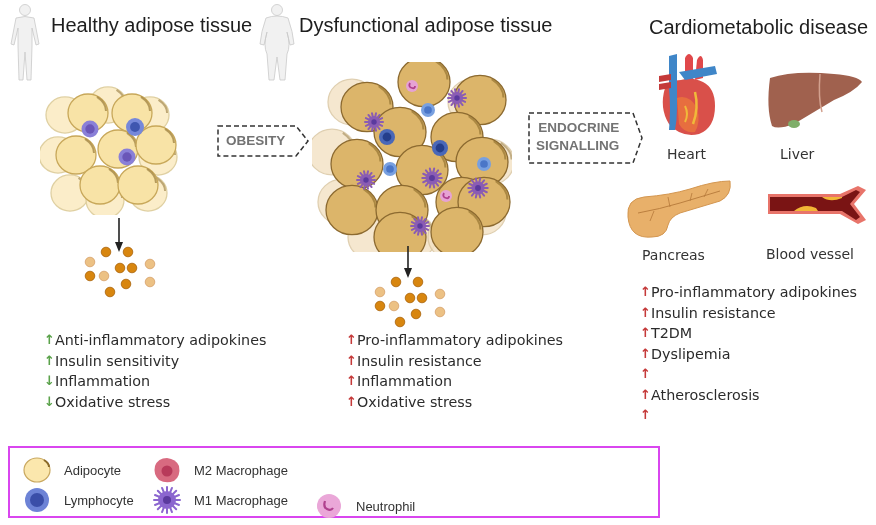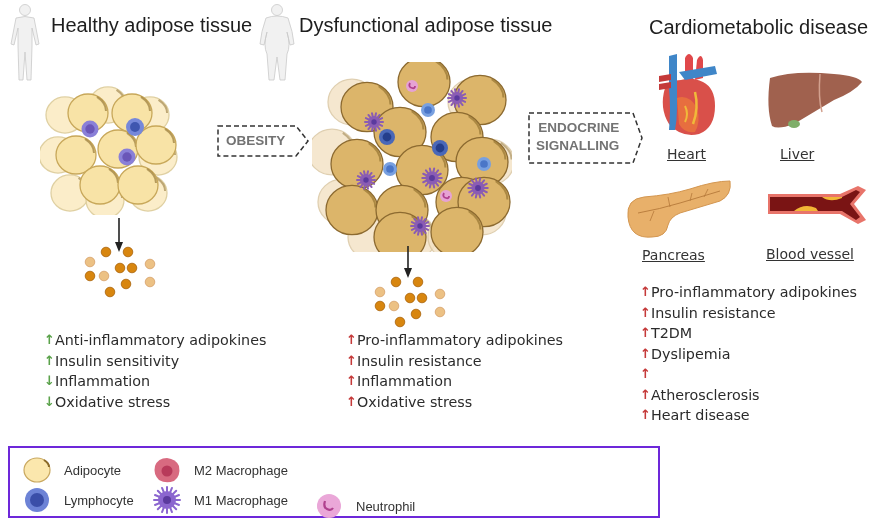--- a/index.html
+++ b/index.html
@@ -1,27 +1,27 @@
 <!DOCTYPE html>
 <html><head>
 <meta charset="utf-8">
 <style>
   html, body { margin:0; padding:0; background:#ffffff; }
   body { width:876px; height:525px; position:relative; overflow:hidden;
          font-family:"DejaVu Sans", sans-serif; color:#2b2b2b; }
   .abs { position:absolute; }
   .title { font-family:"Liberation Sans", sans-serif; font-size:20px; color:#1e1e1e; white-space:nowrap; }
-  .organ-label { font-family:"DejaVu Sans", sans-serif; font-size:14px; color:#333; white-space:nowrap;text-decoration:underline; }
+  .organ-label { font-family:"DejaVu Sans", sans-serif; font-size:14px; color:#333; white-space:nowrap; }
   .effects { font-size:14.3px; line-height:20.5px; white-space:nowrap; color:#2b2b2b; }
   .effects .row { display:flex; align-items:center; }
   .arr { display:inline-block; width:10px; font-weight:bold; font-size:13px; margin-right:1px; }
   .arr.up-green, .arr.down-green { color:#5aa24a; }
   .arr.up-red { color:#c53a3a; }
   .tag { font-family:"Liberation Sans", sans-serif; font-weight:bold; font-size:13.5px; color:#737373; line-height:18px;text-align:right; }
-  .legend { left:8px; top:446px; width:652px; height:72px; border:2px solid #6d28d9; box-sizing:border-box; background:#fff;text-align:right; }
+  .legend { left:8px; top:446px; width:652px; height:72px; border:2px solid #d946ef; box-sizing:border-box; background:#fff;text-align:right; }
   .leg-item { position:absolute; display:flex; align-items:center; font-family:"Liberation Sans", sans-serif; font-size:13px; color:#333; white-space:nowrap; }
   .leg-item svg { margin-right:12px; }
 </style>
 </head>
 <body>
 
 <svg class="abs" style="left:2px;top:2px" width="46" height="82" viewBox="0 0 46 82">
   <g fill="#f1f1f1" stroke="#c9c9c9" stroke-width="0.8">
     <circle cx="23" cy="8" r="5.5"></circle>
     <path d="M14 16 Q23 13 32 16 L37 42 L34 43 L30 26 L30 44 L29 78 L25 78 L23 50 L21 78 L17 78 L16 44 L16 26 L12 43 L9 42 Z"></path>
@@ -492,21 +492,20 @@
     </div>
   <div class="row">
       <span class="arr up-red">↑</span>
     </div>
   <div class="row">
       <span class="arr up-red">↑</span>
       <span>Atherosclerosis</span>
     </div>
   <div class="row">
       <span class="arr up-red">↑</span>
-      <span>Heart disease</span>
     </div>
 </div>
 
 <div class="abs legend">
   <div class="leg-item" style="left:12px;top:8px">
     <svg width="30" height="28" viewBox="0 0 30 28">
         <ellipse cx="15" cy="14" rx="13" ry="12" fill="#fbe7ad" stroke="#c9a860" stroke-width="1.2"></ellipse>
         <path d="M22 4 Q27 7 27 11" stroke="#8a6a2a" stroke-width="2" fill="none"></path>
       </svg>
     <span>Adipocyte</span>

